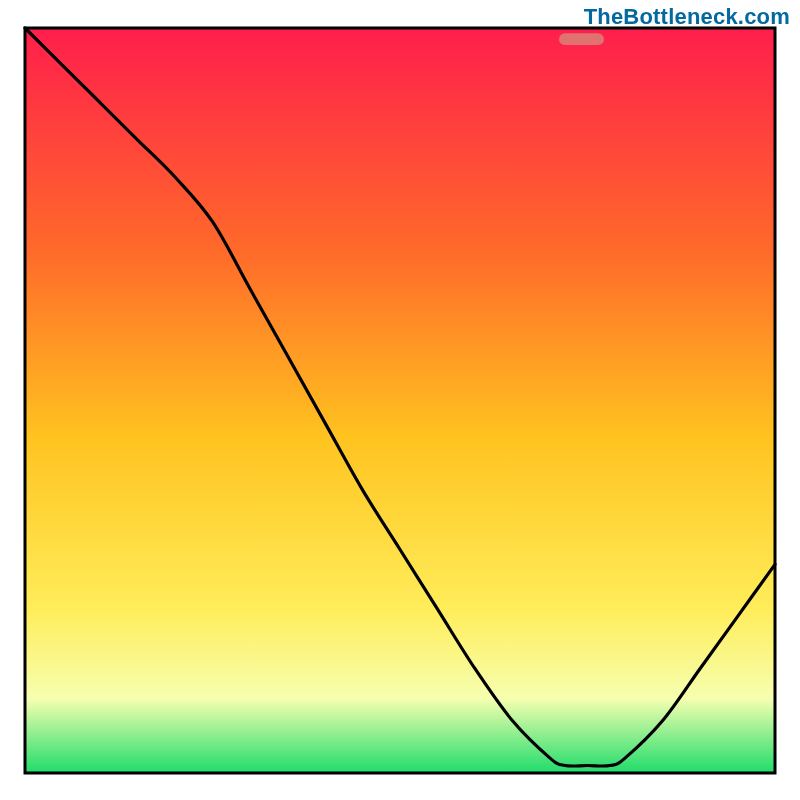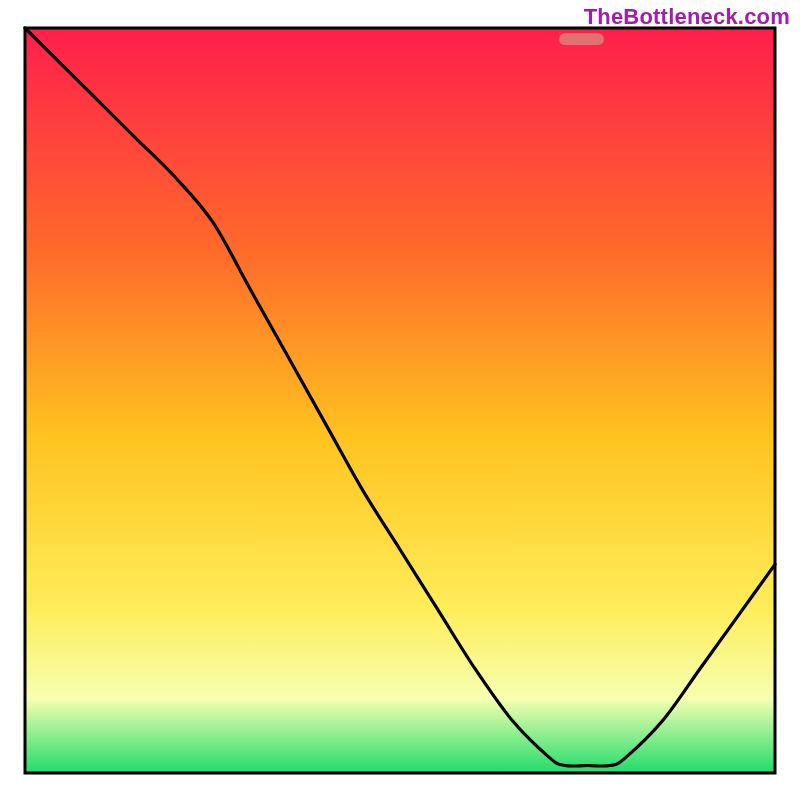--- a/index.html
+++ b/index.html
@@ -15,21 +15,21 @@
     width: 800px;
     height: 800px;
     overflow: hidden;
   }
   .watermark {
     position: absolute;
     top: 4px;
     right: 10px;
     font-size: 22px;
     font-weight: 600;
-    color: #a21caf;
+    color: #0369a1;
     letter-spacing: 0.2px;
     z-index: 50;
   }
   svg.chart {
     position: absolute;
     left: 0;
     top: 0;
     z-index: 10;
   }
 </style>

